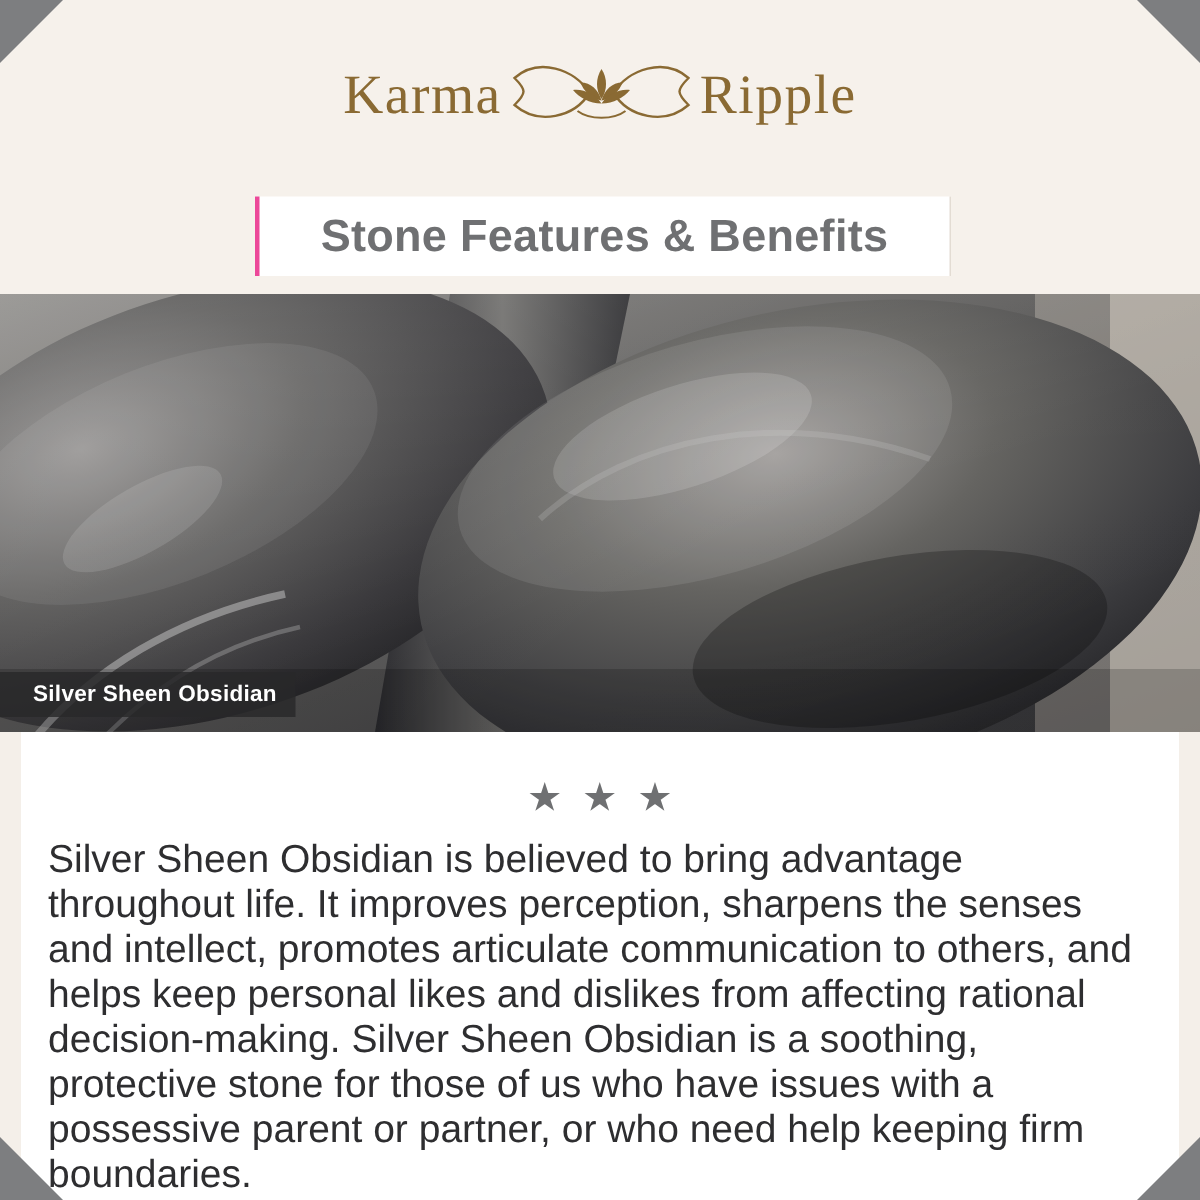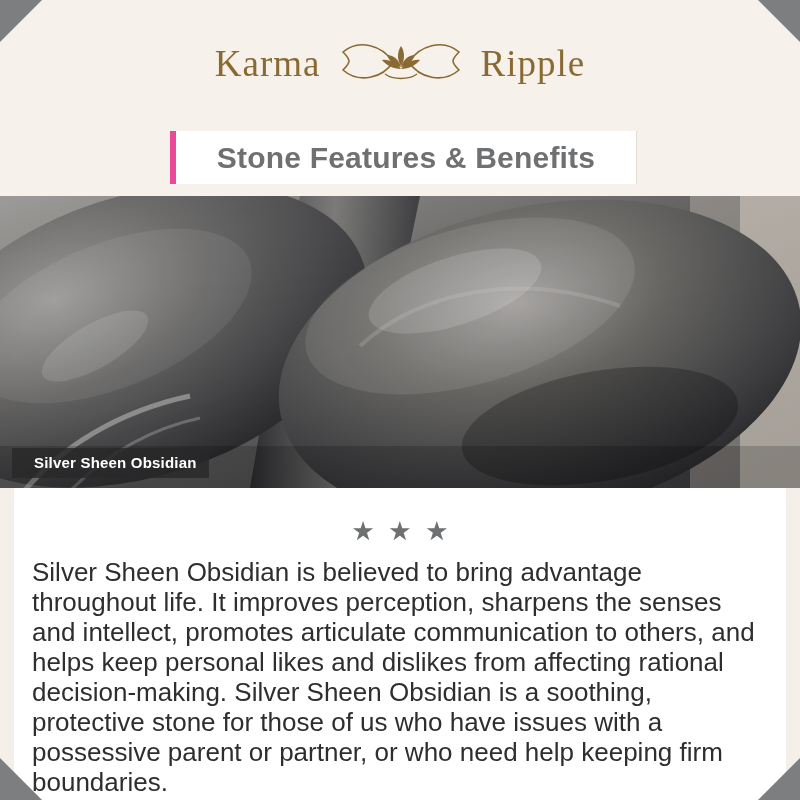--- a/index.html
+++ b/index.html
@@ -59,21 +59,21 @@
     top: 36px;
     left: 0;
     width: 800px;
     text-align: center;
     height: 62px;
   }
   .brand-inner {
     display: inline-flex;
     align-items: center;
     justify-content: space-between;
-    gap: 20px;
+    gap: 6px;
   }
   .brand-word {
     font-family: "Liberation Serif", serif;
     font-size: 37px;
     letter-spacing: 1px;
     color: #8a6a33;
   }
   .brand-mark {
     position: relative;
     width: 120px;
@@ -81,21 +81,21 @@
   }
   .brand-mark svg { display: block; }
 
   .title-bar {
     position: absolute;
     top: 131px;
     left: 170px;
     width: 460px;
     height: 53px;
     background: #ffffff;
-    border-left: 6px solid #ec4899;
+    border-left: 3px solid #ec4899;
     border-right: 1px solid #e3dcd3;
     display: flex;
     align-items: center;
     justify-content: center;
   }
   .title-bar .title {
     font-family: "Liberation Sans", sans-serif;
     font-weight: bold;
     font-size: 30px;
     color: #6f7072;
@@ -118,21 +118,20 @@
     position: absolute;
     left: 0;
     bottom: 10px;
     background: rgba(40,40,42,0.82);
     color: #ffffff;
     font-size: 15px;
     font-weight: bold;
     padding: 6px 12px 7px 22px;
     letter-spacing: 0.2px;
     z-index: 5;
-    margin-left: 12px;
   }
 
   
   .body {
     position: absolute;
     top: 488px;
     left: 0;
     width: 800px;
     height: 312px;
     background: #ffffff;

